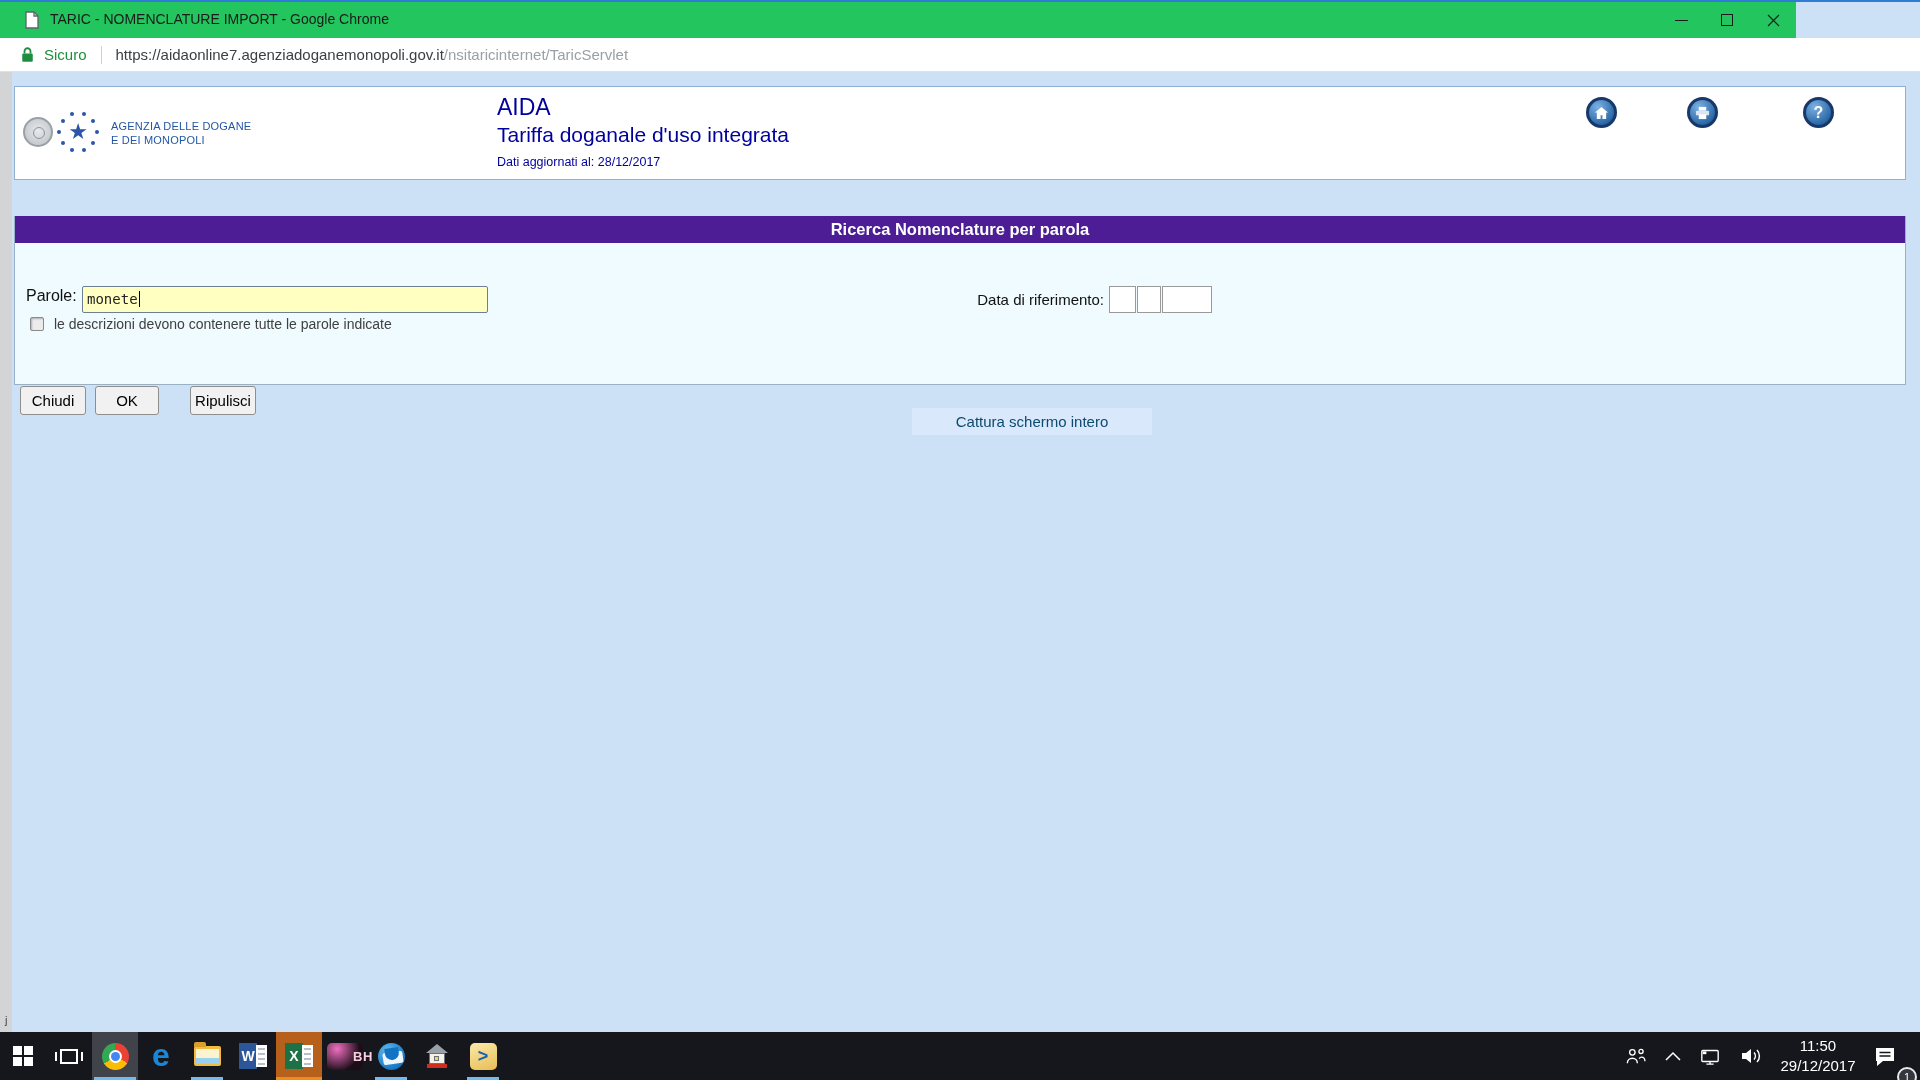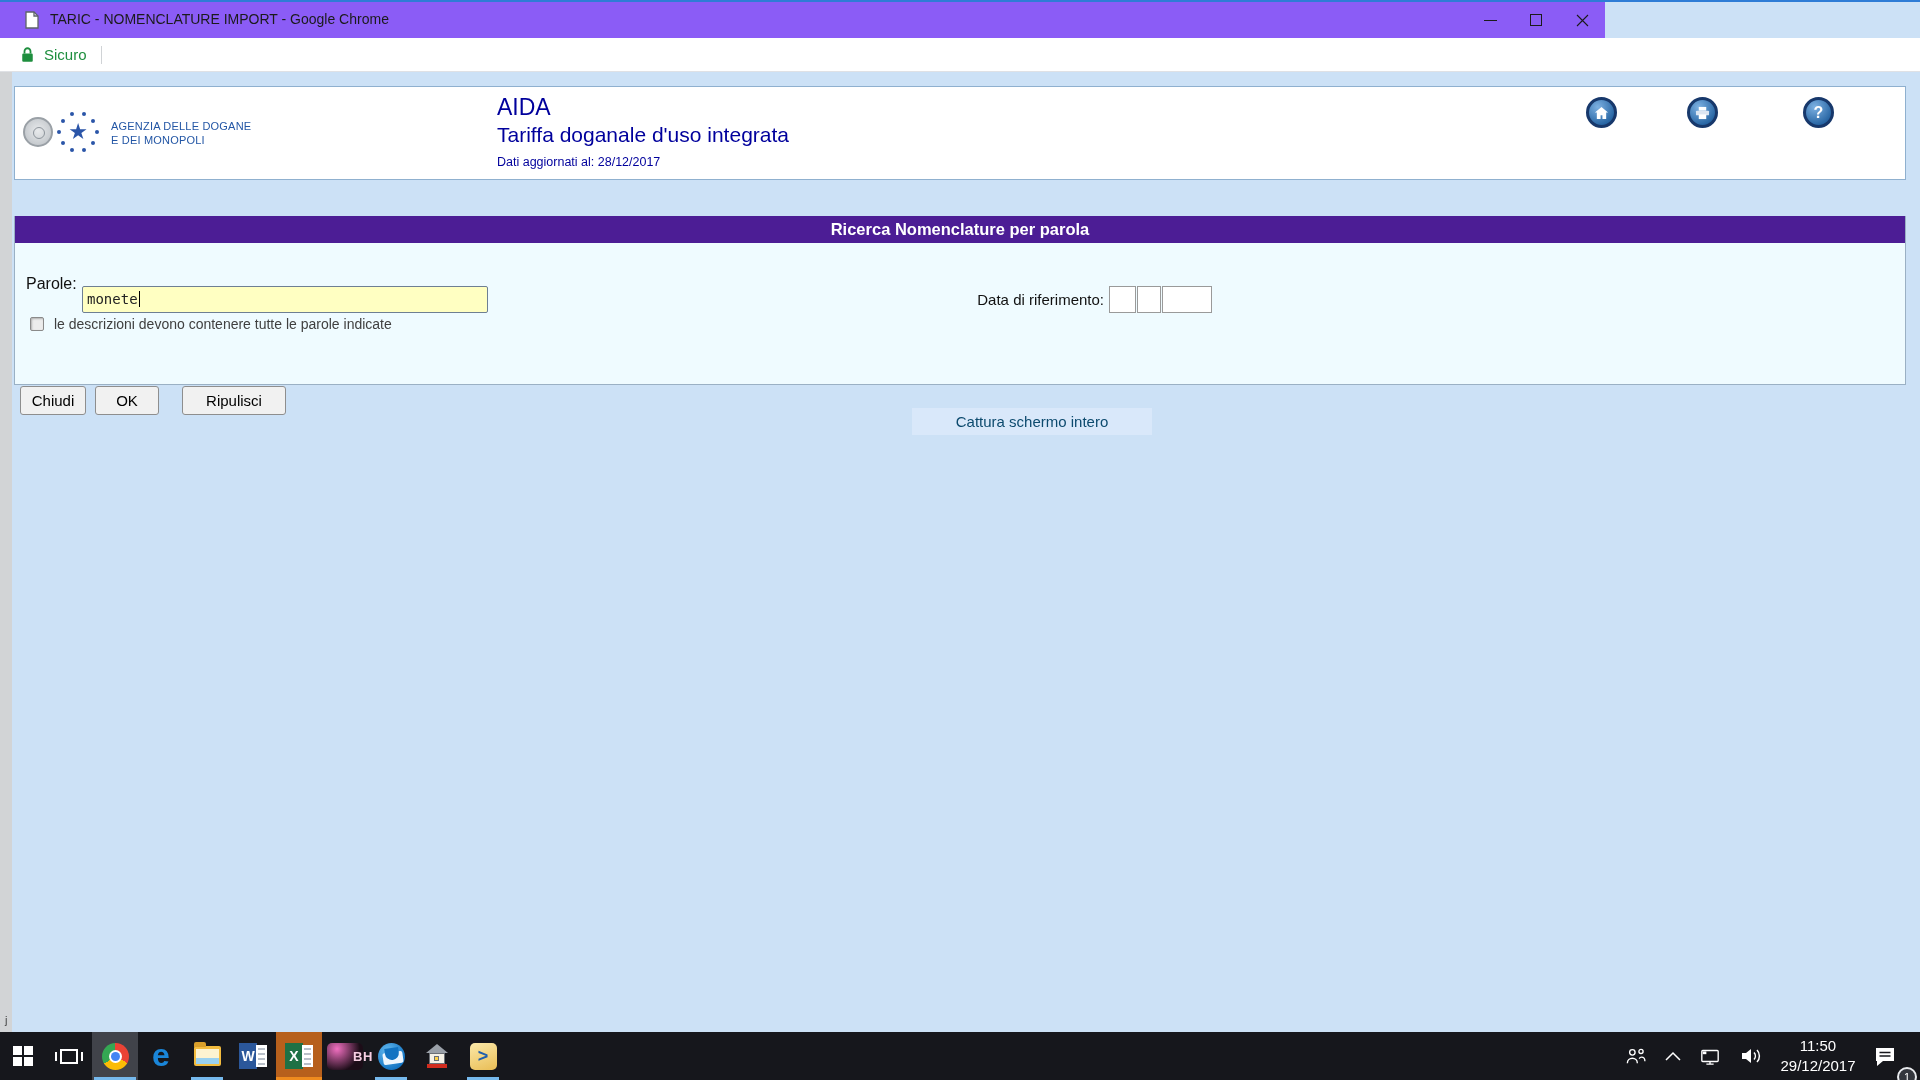--- a/index.html
+++ b/index.html
@@ -1,20 +1,20 @@
 <!DOCTYPE html>
 <html><head>
 <meta charset="utf-8">
 <style>
   * { margin:0; padding:0; box-sizing:border-box; }
   html,body { width:1920px; height:1080px; overflow:hidden; font-family:"Liberation Sans", sans-serif; background:#cce1f6; }
 
   
   .accent-strip { position:absolute; top:0; left:0; width:1920px; height:2px; background:#2e7cd6; }
-  .titlebar { position:absolute; top:2px; left:0; width:1605px; height:36px; background:#8b5cf6; }
+  .titlebar { position:absolute; top:2px; left:0; width:1796px; height:36px; background:#22c55e; }
   .tab-favicon { position:absolute; left:24px; top:9px; }
   .window-title { position:absolute; left:50px; top:9px; font-size:14px; color:#1b1b1b; }
   .win-btn { position:absolute; top:0; width:46px; height:36px; display:flex; align-items:center; justify-content:center; }
   .btn-min { right:92px; } .btn-max { right:46px; } .btn-close { right:0; }
   .glyph-min { width:13px; height:0; border-top:1px solid #1b1b1b; }
   .glyph-max { width:12px; height:12px; border:1px solid #1b1b1b; }
 
   .urlbar { position:absolute; top:38px; left:0; width:1920px; height:34px; background:#ffffff; border-bottom:1px solid #dfe1e5; display:flex; align-items:center; padding-left:20px; }
   .secure-label { color:#1e8e3e; font-size:15px; margin-left:9px; }
   .url-divider { width:1px; height:18px; background:#d0d3d6; margin:0 14px; }
@@ -46,33 +46,33 @@
   .hicon { position:absolute; top:10px; width:31px; height:31px; border-radius:50%; background:radial-gradient(circle at 35% 28%, #7db1e2, #2765a3 75%); border:3px solid #17386b; display:flex; align-items:center; justify-content:center; }
   .hicon-home { left:1571px; } .hicon-print { left:1672px; } .hicon-help { left:1788px; }
   .help-glyph { color:#ffffff; font-weight:bold; font-size:16px; line-height:1; }
 
   .breadcrumb { position:absolute; left:14px; top:120px; width:1892px; height:24px; background:#fcffee; border:1px solid #9ab0c4; font-size:14px; line-height:21px; padding-left:8px; color:#111; }
   .breadcrumb a { color:#1f1f7a; text-decoration:underline; }
 
   .section-bar { position:absolute; left:14px; top:144px; width:1892px; height:27px; background:#4c1d95; border-left:1px solid #9ab0c4; border-right:1px solid #9ab0c4; color:#ffffff; font-weight:bold; font-size:16.5px; text-align:center; line-height:26px; }
 
   .form-panel { position:absolute; left:14px; top:171px; width:1892px; height:142px; background:#effbff; border:1px solid #9ab0c4; border-top:none; }
-  .parole-label { position:absolute; left:11px; top:32px; font-size:16px; color:#111; }
+  .parole-label { position:absolute; left:11px; top:44px; font-size:16px; color:#111; }
   .text-input { position:absolute; left:67px; top:43px; width:406px; height:27px; background:#ffffc2; border:1px solid #6e7f93; border-radius:2px; font-family:"DejaVu Sans Mono", monospace; font-size:14px; color:#222; line-height:25px; padding-left:4px; }
   .caret { display:inline-block; width:1px; height:16px; background:#000; vertical-align:-3px; margin-left:1px; }
   .checkbox { position:absolute; left:15px; top:74px; width:14px; height:14px; background:#ececec; border:1px solid #8a8a8a; border-radius:2px; box-shadow:inset 1px 1px 2px rgba(0,0,0,0.25); }
   .checkbox-label { position:absolute; left:39px; top:73px; font-size:14px; color:#404040; }
   .date-label { position:absolute; left:953px; top:48px; width:136px; text-align:right; font-size:15px; color:#111; }
   .date-group { position:absolute; left:1094px; top:43px; display:flex; }
   .date-group input { height:27px; border:1px solid #9a9a9a; background:#fff; margin-right:1px; font-size:14px; text-align:center; }
   .date-dd { width:27px; } .date-mm { width:24px; } .date-yyyy { width:50px; }
 
   .btn-row { position:absolute; left:20px; top:314px; display:flex; align-items:flex-start; }
   .pbtn { height:29px; background:#f1f1f1; border:1px solid #8e8e8e; border-radius:3px; font-size:15px; color:#000; font-family:"Liberation Sans", sans-serif; }
-  .pbtn-chiudi { width:66px; } .pbtn-ok { width:64px; margin-left:9px; } .pbtn-ripulisci { width:104px; margin-left:23px; }
+  .pbtn-chiudi { width:66px; } .pbtn-ok { width:64px; margin-left:9px; } .pbtn-ripulisci { width:66px; margin-left:31px; }
 
   .capture-overlay { position:absolute; left:912px; top:336px; width:240px; height:27px; background:#d9e8fa; color:#0c4a6e; font-size:15px; text-align:center; line-height:27px; }
   .stray-text { position:absolute; left:5px; top:942px; font-size:11px; color:#444; }
 
   
   .taskbar { position:absolute; top:1032px; left:0; width:1920px; height:48px; background:#16171c; display:flex; }
   .tslot { position:relative; width:46px; height:48px; display:flex; align-items:center; justify-content:center; flex:0 0 auto; }
   .tslot .underline { position:absolute; bottom:0; left:7px; right:7px; height:3px; background:#76b9ed; }
   .tslot.active { background:#41434a; } .tslot.active .underline { left:2px; right:2px; }
   .tslot.attention { background:#b7601c; } .tslot.attention .underline { left:0; right:0; background:#ef8b1e; }
@@ -146,20 +146,21 @@
   </div>
 </div>
 
 <div class="urlbar">
   <svg width="15" height="18" viewBox="0 0 20 24">
       <rect x="3" y="10" width="14" height="11" rx="1.5" fill="#1e8e3e"></rect>
       <path d="M6 10V7a4 4 0 0 1 8 0v3" fill="none" stroke="#1e8e3e" stroke-width="2.4"></path>
     </svg>
   <span class="secure-label">Sicuro</span>
   <span class="url-divider"></span>
+  <span class="url-text"><span>https://aidaonline7.agenziadoganemonopoli.gov.it</span><span class="url-path">/nsitaricinternet/TaricServlet</span></span>
 </div>
 
 <div class="content">
   <div class="left-strip"></div>
 
   <div class="header-box">
     <span class="emblem"></span>
     <span class="eu-star">
       <i></i>
         <i></i>

